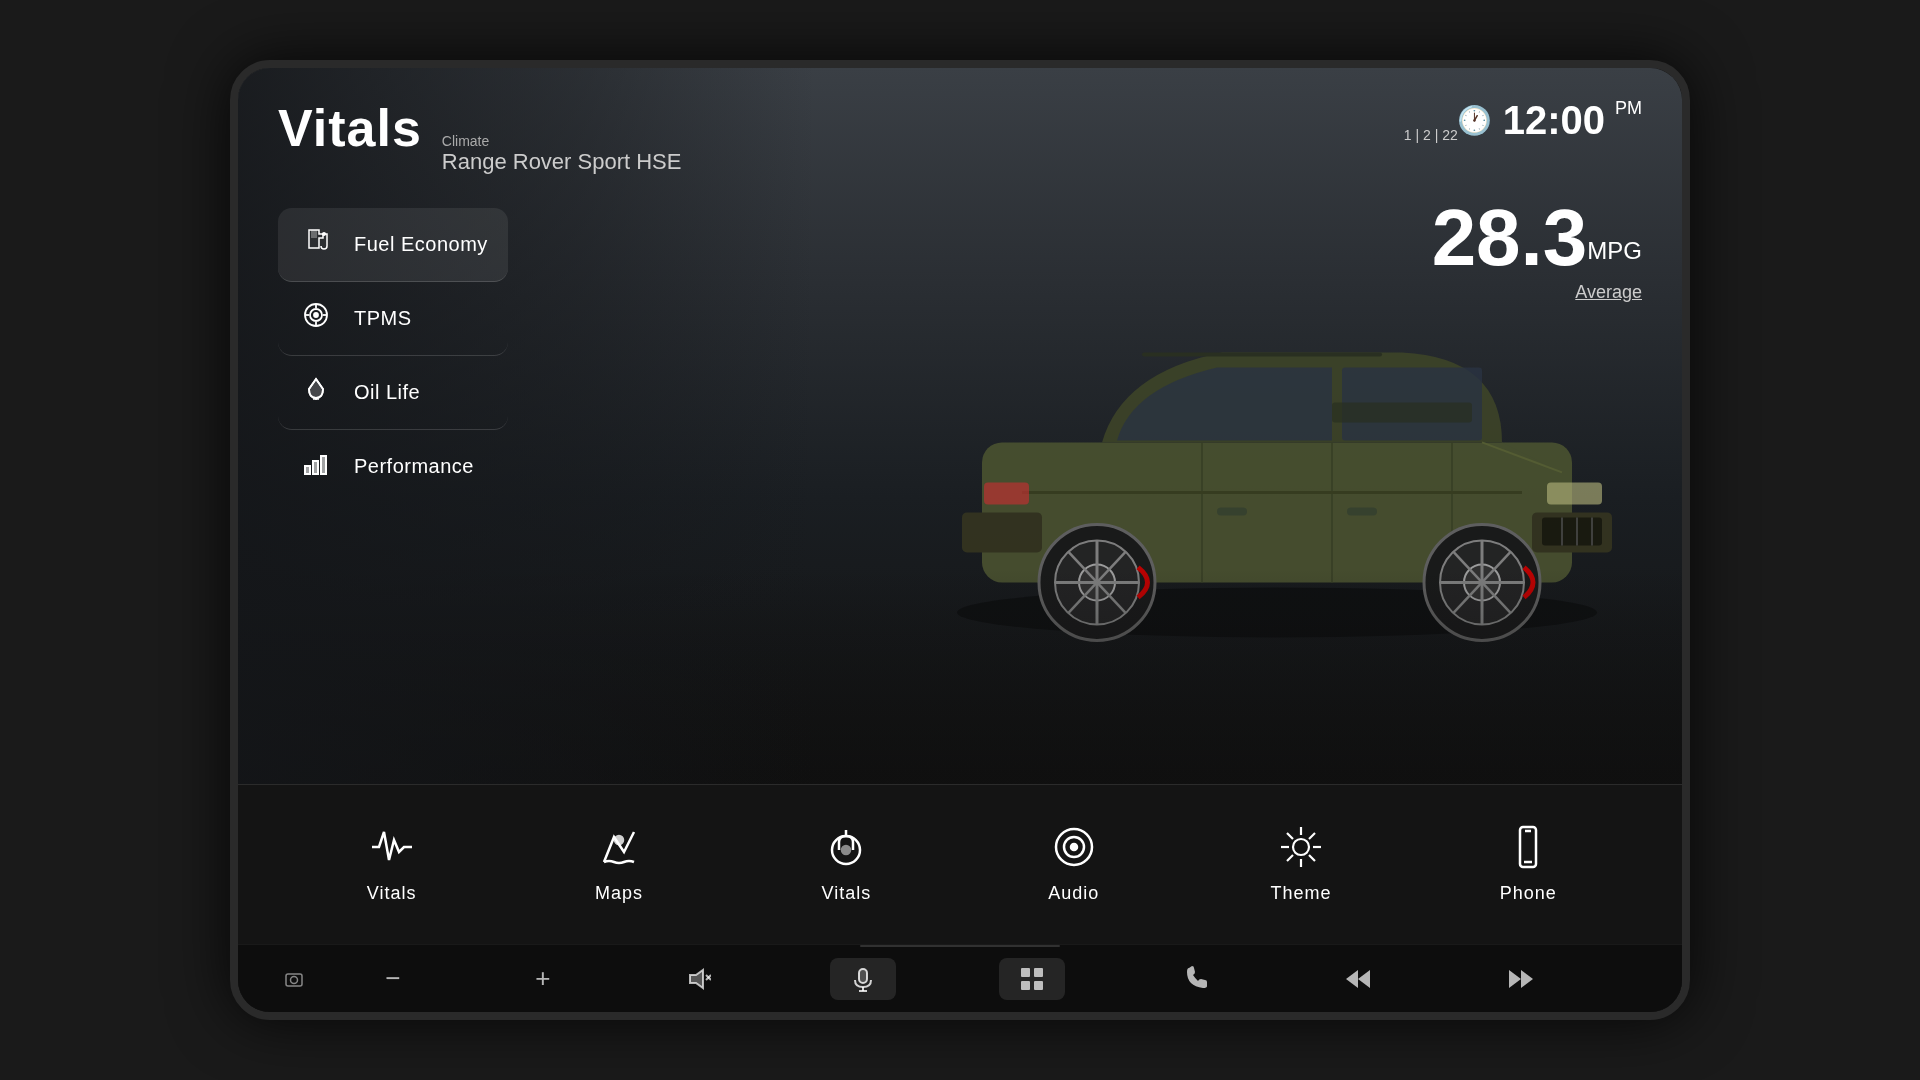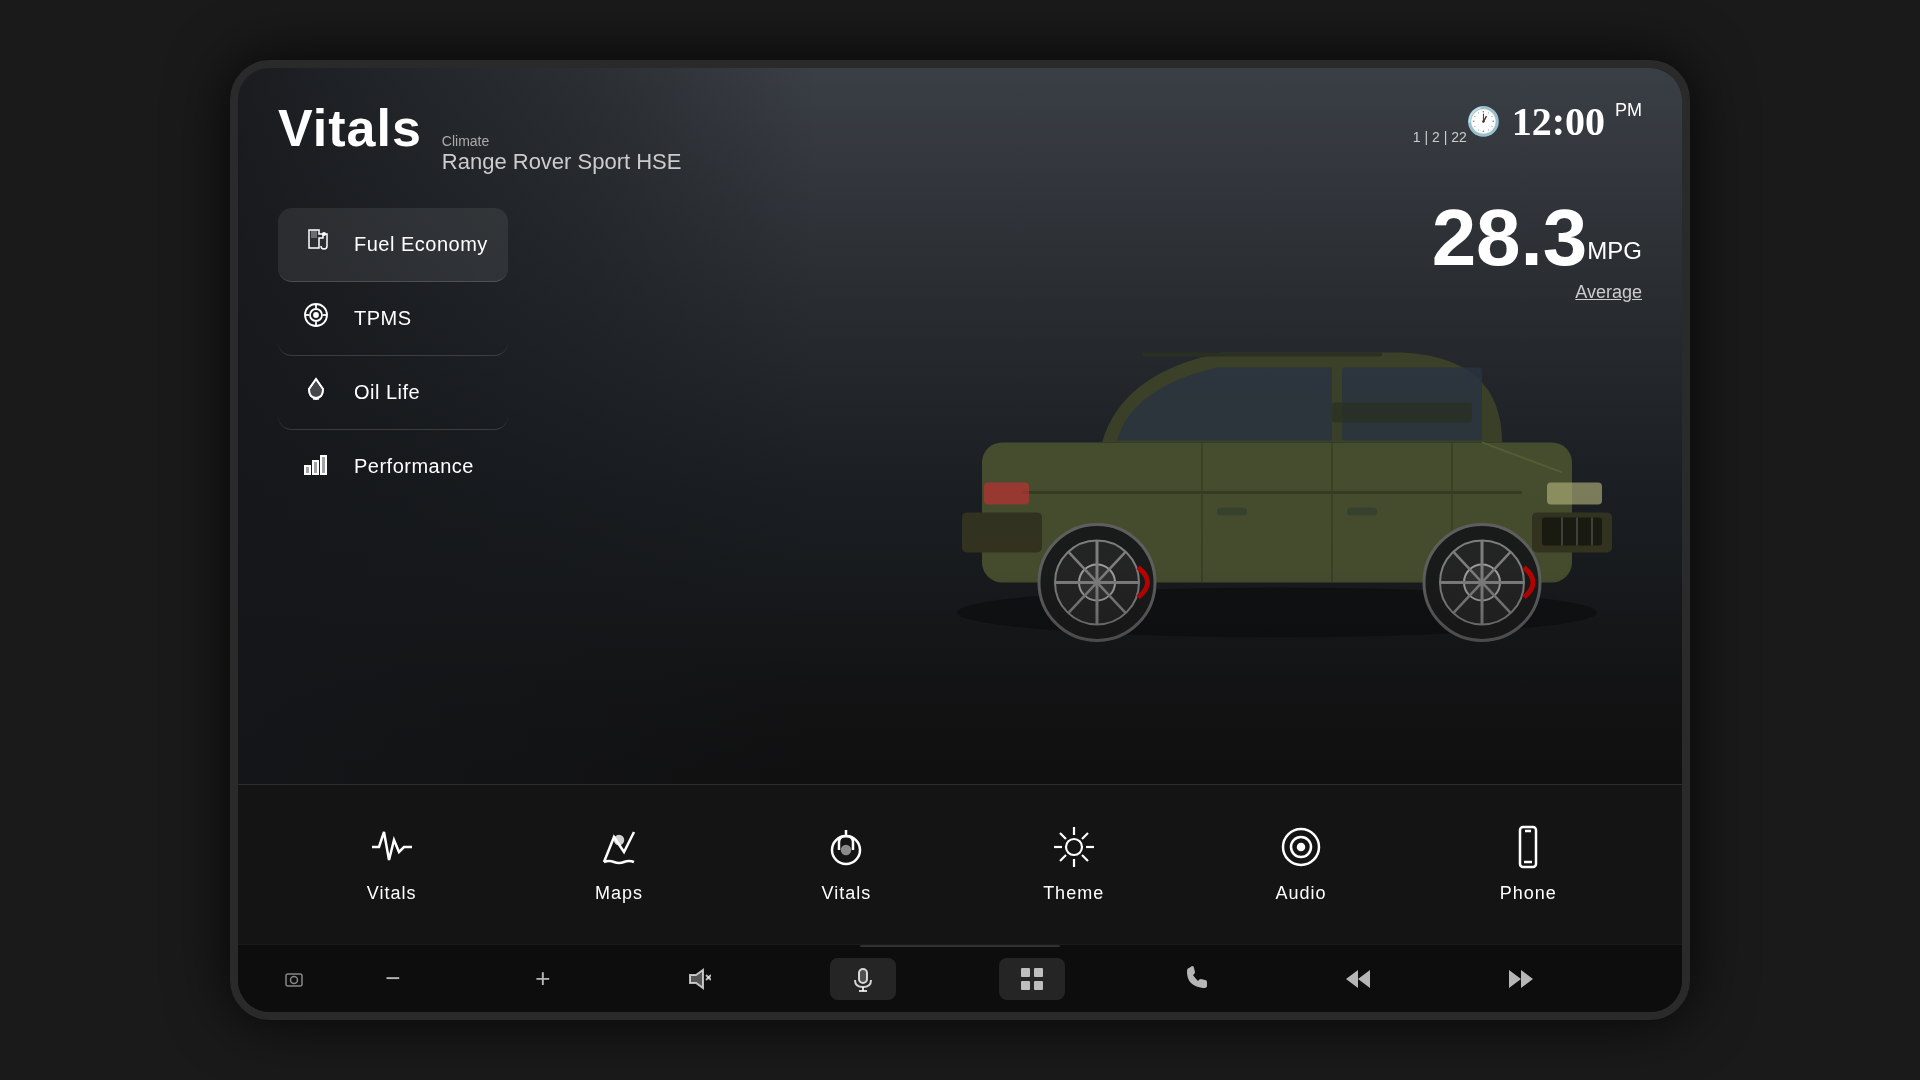--- a/index.html
+++ b/index.html
@@ -93,21 +93,20 @@
       gap: 10px;
     }
     .clock-icon {
       color: #fff;
       font-size: 28px;
     }
     .time-text {
       color: #fff;
       font-size: 40px;
       font-weight: 700;
-      font-family: Liberation Serif, serif;
     }
     .time-ampm {
       color: #fff;
       font-size: 18px;
       font-weight: 400;
       align-self: flex-end;
       margin-bottom: 24px;
     }
     
     .stat-display {
@@ -457,49 +456,49 @@
             <line x1="25" y1="8" x2="25" y2="14"></line>
             <path d="M18 28 L18 20 Q18 14 25 14 Q32 14 32 20 L32 28" fill="none"></path>
             <circle cx="25" cy="28" r="4" fill="white" opacity="0.5"></circle>
           </svg>
         </div>
         <span class="nav-label">Vitals</span>
       </div>
 
       <div class="nav-item">
         <div class="nav-icon">
+          <svg width="50" height="50" viewBox="0 0 50 50" fill="none" stroke="white" stroke-width="2.5">
+            <circle cx="25" cy="25" r="18"></circle>
+            <circle cx="25" cy="25" r="10"></circle>
+            <circle cx="25" cy="25" r="3" fill="white"></circle>
+          </svg>
+        </div>
+        <span class="nav-label">Audio</span>
+      </div>
+
+      <div class="nav-item">
+        <div class="nav-icon">
           <svg width="50" height="50" viewBox="0 0 50 50" fill="none" stroke="white" stroke-width="2.2">
             <circle cx="25" cy="25" r="8"></circle>
             <line x1="25" y1="5" x2="25" y2="13"></line>
             <line x1="25" y1="37" x2="25" y2="45"></line>
             <line x1="5" y1="25" x2="13" y2="25"></line>
             <line x1="37" y1="25" x2="45" y2="25"></line>
             <line x1="11" y1="11" x2="17" y2="17"></line>
             <line x1="33" y1="33" x2="39" y2="39"></line>
             <line x1="39" y1="11" x2="33" y2="17"></line>
             <line x1="11" y1="39" x2="17" y2="33"></line>
           </svg>
         </div>
         <span class="nav-label">Theme</span>
       </div>
 
       <div class="nav-item">
         <div class="nav-icon">
           <svg width="50" height="50" viewBox="0 0 50 50" fill="none" stroke="white" stroke-width="2.5">
-            <circle cx="25" cy="25" r="18"></circle>
-            <circle cx="25" cy="25" r="10"></circle>
-            <circle cx="25" cy="25" r="3" fill="white"></circle>
-          </svg>
-        </div>
-        <span class="nav-label">Audio</span>
-      </div>
-
-      <div class="nav-item">
-        <div class="nav-icon">
-          <svg width="50" height="50" viewBox="0 0 50 50" fill="none" stroke="white" stroke-width="2.5">
             <rect x="17" y="5" width="16" height="40" rx="3"></rect>
             <line x1="21" y1="40" x2="29" y2="40"></line>
             <line x1="22" y1="9" x2="28" y2="9"></line>
           </svg>
         </div>
         <span class="nav-label">Phone</span>
       </div>
 
     </div>
 

